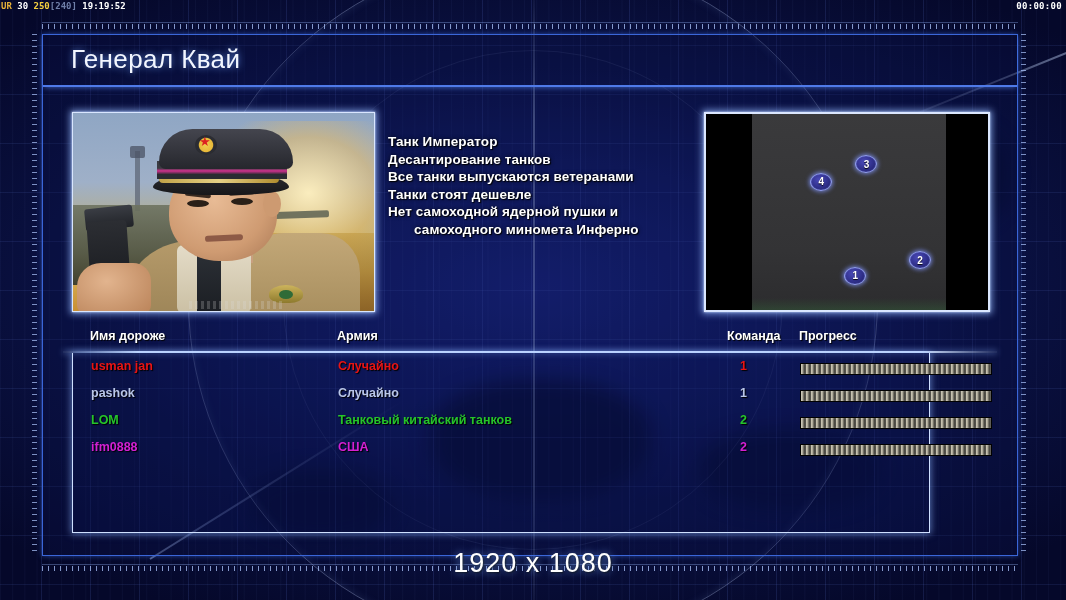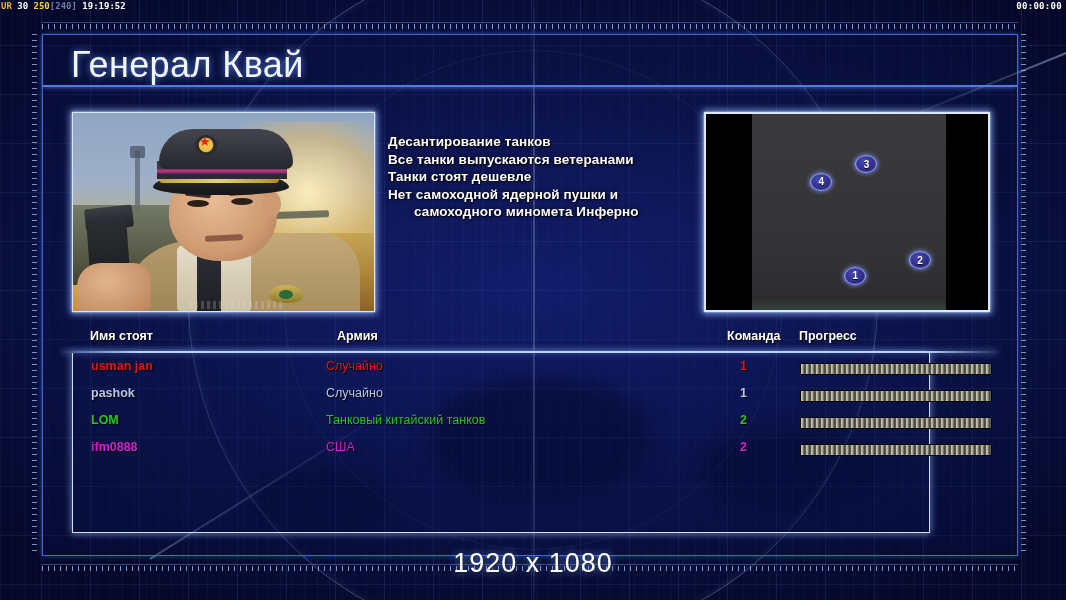--- a/index.html
+++ b/index.html
@@ -107,21 +107,21 @@
     box-shadow:0 0 5px rgba(60,110,230,.55);
     z-index:10;
   }
   #titlebar{
     position:absolute; left:0; top:0; right:0; height:52px;
     border-bottom:2px solid #4f7ae8;
     box-shadow:0 2px 5px -1px rgba(90,140,255,.55);
   }
   #title{
     position:absolute; left:28px; top:9px;
-    font-size:36px; color:#f2f6ff; font-weight:400;
+    font-size:26px; color:#f2f6ff; font-weight:400;
     letter-spacing:.4px;
     text-shadow:0 0 7px rgba(110,160,255,.8);
   }
 
   
   #row1{ position:absolute; left:0; top:58px; right:0; height:218px; }
 
   .glowbox{
     position:absolute;
     border:1px solid #d9e6ff;
@@ -237,21 +237,21 @@
   #listbox{
     position:absolute; left:29px; top:318px; width:858px; height:180px;
     border:1px solid #cfe0ff;
     border-top:none;
     box-shadow:0 0 7px 1px rgba(140,180,255,.6);
     background:rgba(12,24,90,.18);
     padding-left:19px;
   }
   .prow{ position:absolute; left:0; right:0; height:21px; }
   .prow .pname{ position:absolute; left:18px; font-size:12.5px; font-weight:bold; text-shadow:1px 1px 1px #000; }
-  .prow .parmy{ position:absolute; left:253px; font-size:12.5px; font-weight:normal; text-shadow:1px 1px 1px #000;}
+  .prow .parmy{ position:absolute; left:265px; font-size:12.5px; font-weight:bold; text-shadow:1px 1px 1px #000;}
   .prow .pteam{ position:absolute; left:667px; font-size:12.5px; font-weight:bold; text-shadow:1px 1px 1px #000;}
   .pbar{
     position:absolute; left:727px; top:4px; width:192px; height:12px;
     background:#0a0a0a;
     border:1px solid rgba(0,0,0,.9);
     overflow:hidden;
   }
   .pbar .fill{
     position:absolute; left:0; top:0; bottom:0;
     background:
@@ -333,20 +333,21 @@
           <div class="capstar"></div>
           <div class="gunslide"></div>
           <div class="gun"></div>
           <div class="hand"></div>
           <div class="medal"></div>
           <div class="watermark"></div>
         </div>
       </div>
 
       <div id="desc">
+        <div>Танк Император</div>
         <div>Десантирование танков</div>
         <div>Все танки выпускаются ветеранами</div>
         <div>Танки стоят дешевле</div>
         <div>Нет самоходной ядерной пушки и</div>
         <div class="ind">самоходного миномета Инферно</div>
       </div>
 
       <div class="glowbox" id="minimap">
         <div id="mmInner">
           <div id="mmMap"></div>
@@ -361,21 +362,21 @@
             </div>
           <div class="mm-marker" style="left: 37%; top: 30%;">
               <span>4</span>
             </div>
         </div>
       </div>
 
     </div>
 
     <div id="listhdr">
-      <span style="left:18px">Имя стоят</span>
+      <span style="left:18px">Имя дороже</span>
       <span style="left:265px">Армия</span>
       <span style="left:655px">Команда</span>
       <span style="left:727px">Прогресс</span>
     </div>
     <div id="hline"></div>
 
     <div id="listbox">
       <div class="prow" style="top:6px">
         <span class="pname" style="color: rgb(232, 20, 20);">usman jan</span>
         <span class="parmy" style="color: rgb(232, 20, 20);">Случайно</span>

